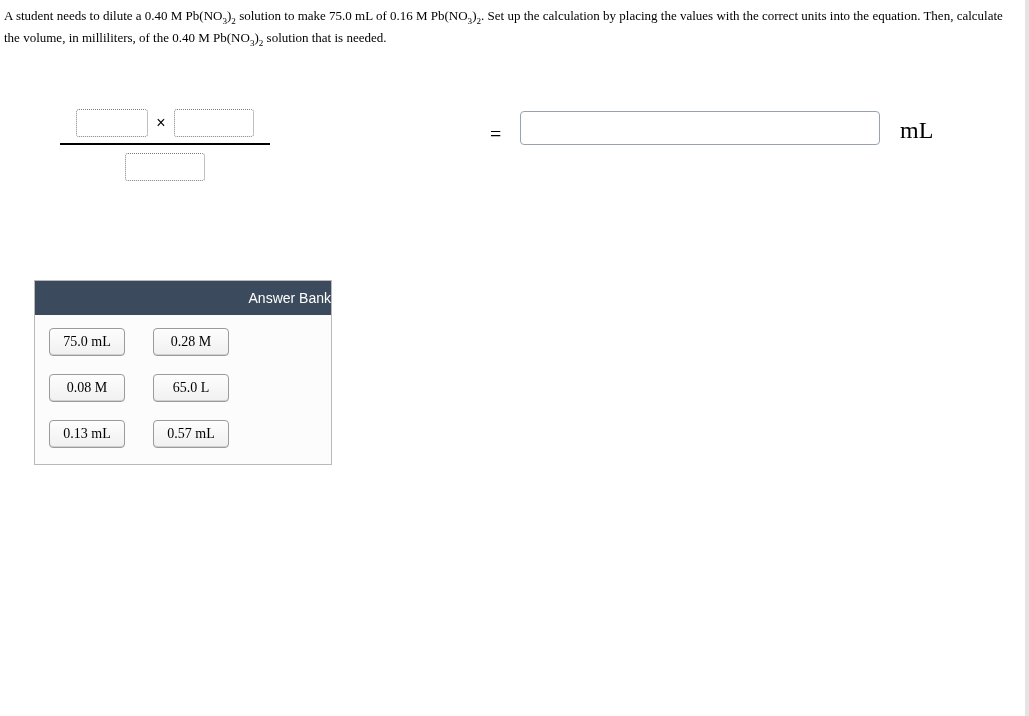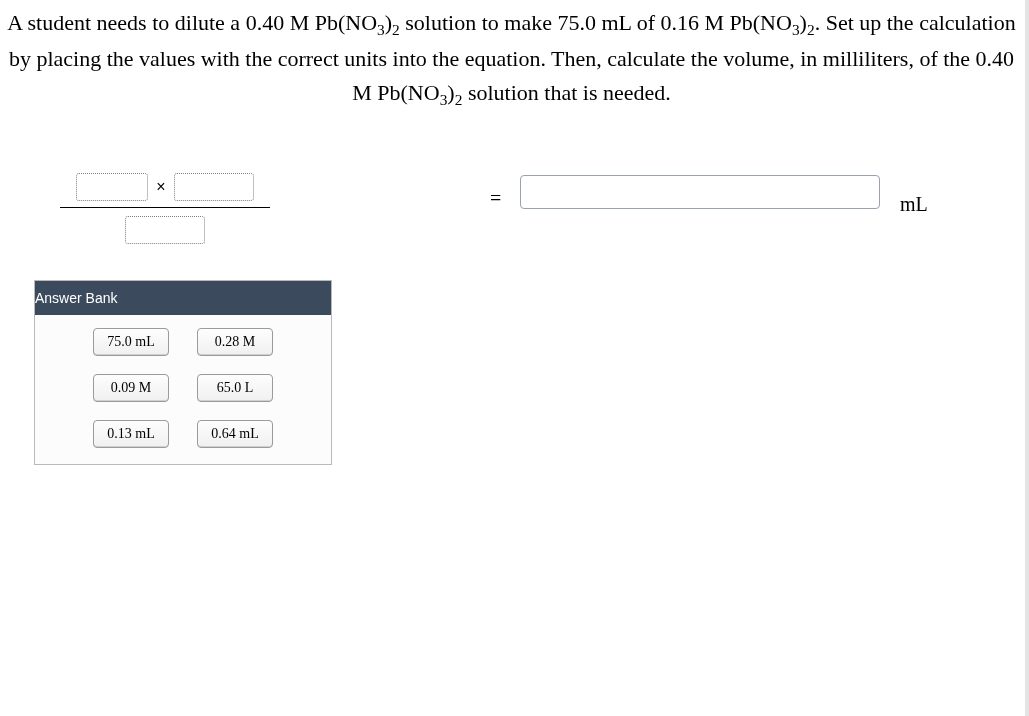--- a/index.html
+++ b/index.html
@@ -1,34 +1,34 @@
 <!DOCTYPE html>
 <html><head>
 <meta charset="utf-8">
 <style>
   html,body{margin:0;padding:0;width:1029px;height:716px;background:#e9e9e9;font-family:"Times New Roman",Times,serif;color:#000;}
   .page{background:#fff;width:1029px;height:716px;position:relative;box-sizing:border-box;}
-  .problem{padding:6px 10px 0 4px;font-size:22px;line-height:1.55;text-align:center;}
+  .problem{padding:6px 10px 0 4px;font-size:13px;line-height:1.55;}
   sub{font-size:70%;}
   .workarea{position:relative;height:250px;}
   
   .equation{position:absolute;left:60px;top:60px;display:flex;flex-direction:column;align-items:center;}
   .eq-top{display:flex;align-items:center;gap:6px;}
   .slot{border:1.5px dotted #808080;border-radius:3px;min-width:72px;height:28px;box-sizing:border-box;background:#fff;}
   .slot-small{min-width:80px;height:28px;}
   .times{font-family:Arial,Helvetica,sans-serif;font-size:16px;margin:0 2px;}
   .fraction-bar{height:1.5px;background:#000;width:210px;margin-top:6px;}
   .eq-bottom{margin-top:8px;}
   .equals{position:absolute;left:490px;top:74px;font-size:20px;}
   .result-input{position:absolute;left:520px;top:62px;width:360px;height:34px;border:1.5px solid #9aa2ab;border-radius:4px;font-size:18px;padding:2px 6px;box-sizing:border-box;font-family:inherit;}
-  .ml-label{position:absolute;left:900px;top:80px;font-size:20px;}
+  .ml-label{position:absolute;left:900px;top:68px;font-size:24px;}
   
   .bank{position:absolute;left:34px;top:280px;width:296px;border:1px solid #b9b9b9;background:#fcfcfc;}
-  .bank-title{background:#3b4a5d;color:#fff;font-family:Arial,Helvetica,sans-serif;font-size:14px;text-align:left;padding:9px 0;}
-  .bank-body{display:flex;flex-wrap:wrap;gap:18px 28px;padding:13px 14px 16px 14px;justify-content:center;}
+  .bank-title{background:#3b4a5d;color:#fff;font-family:Arial,Helvetica,sans-serif;font-size:14px;text-align:right;padding:9px 0;}
+  .bank-body{display:flex;flex-wrap:wrap;gap:18px 28px;padding:13px 14px 16px 14px;}
   .tile{border:1px solid #9b9b9b;border-radius:4px;background:linear-gradient(#fdfdfd,#f0f0f0);font-family:"Times New Roman",serif;font-size:14px;padding:5px 10px;box-shadow:inset 0 -1px 0 #d0d0d0;cursor:grab;user-select:none;min-width:54px;text-align:center;}
   .right-edge{position:absolute;right:0;top:0;bottom:0;width:4px;background:#e4e4e4;}
 </style>
 </head>
 <body>
 <div class="page">
 
 <div class="problem">
   <span>A student needs to dilute a 0.40 M Pb(NO</span><sub>3</sub><span>)</span><sub>2</sub><span> solution to make 75.0 mL of 0.16 M Pb(NO</span><sub>3</sub><span>)</span><sub>2</sub><span>. Set up the calculation by placing the values with the correct units into the equation. Then, calculate the volume, in milliliters, of the 0.40 M Pb(NO</span><sub>3</sub><span>)</span><sub>2</sub><span> solution that is needed.</span>
 </div>
@@ -52,21 +52,21 @@
   <input class="result-input" type="text" value="" style="">
 
   <div class="ml-label">mL</div>
 </div>
 
 <div class="bank">
   <div class="bank-title">Answer Bank</div>
   <div class="bank-body">
     <div class="tile">75.0 mL</div>
     <div class="tile">0.28 M</div>
-    <div class="tile">0.09 M</div>
+    <div class="tile">0.08 M</div>
     <div class="tile">65.0 L</div>
     <div class="tile">0.13 mL</div>
-    <div class="tile">0.64 mL</div>
+    <div class="tile">0.57 mL</div>
   </div>
 </div>
 
 <div class="right-edge"></div>
 </div>
 
 </body></html>

